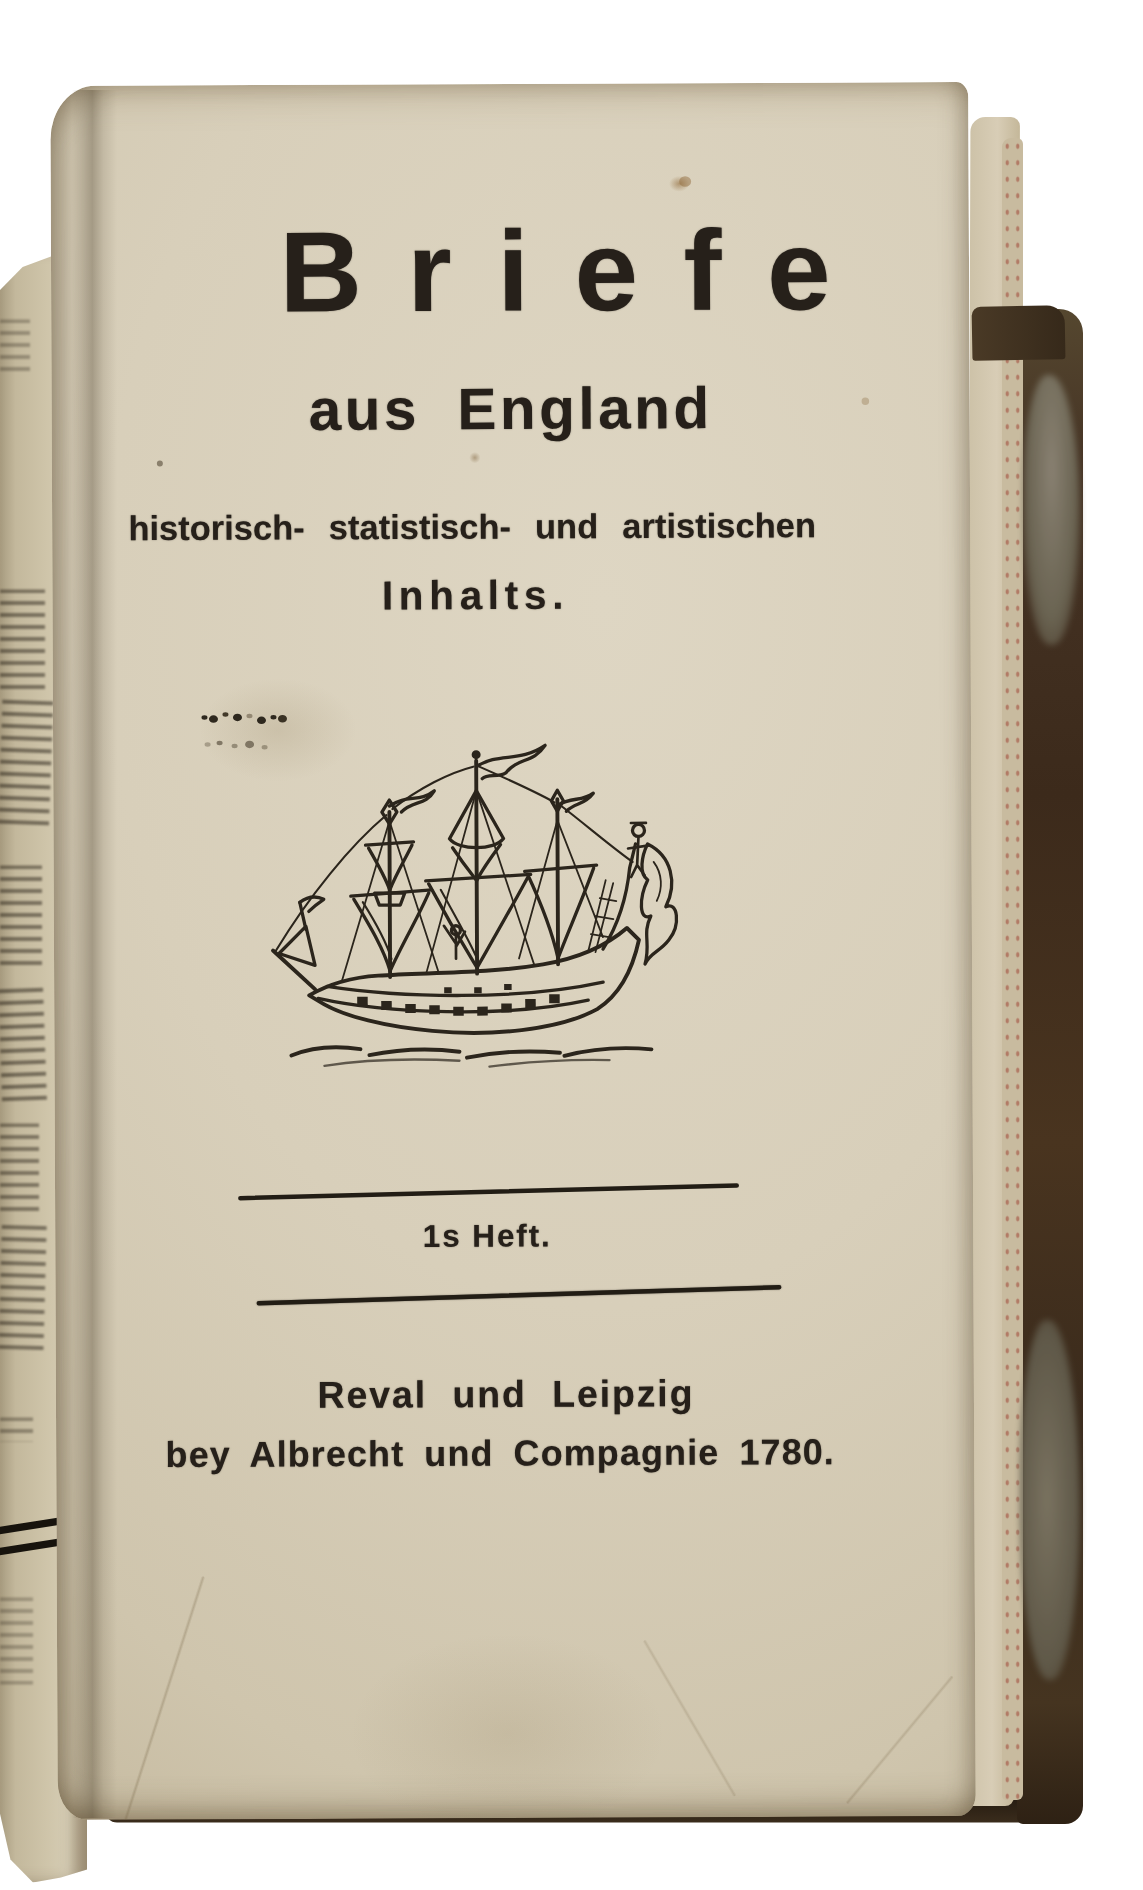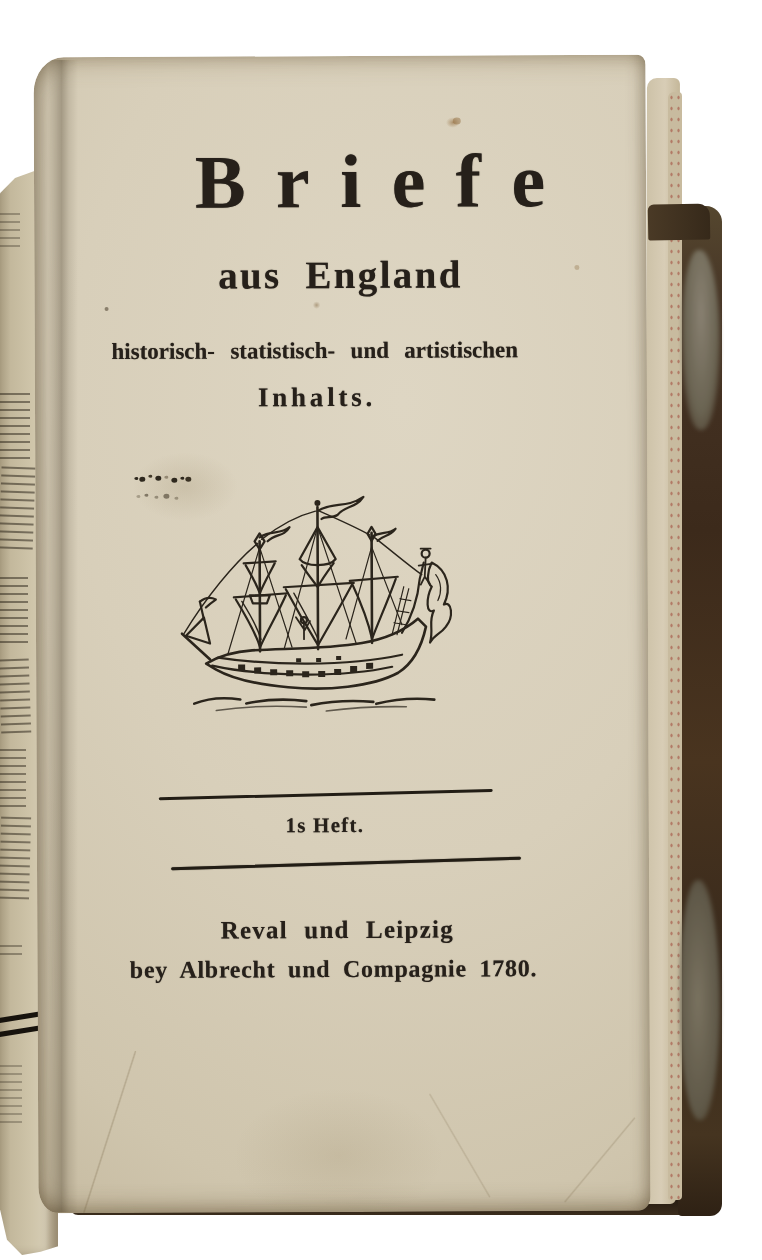--- a/index.html
+++ b/index.html
@@ -1,17 +1,17 @@
 <!DOCTYPE html>
 <html><head>
 <meta charset="utf-8">
 <style>
   html,body{margin:0;padding:0;background:#ffffff;}
   .stage{position:relative;width:762px;height:1260px;background:#ffffff;overflow:hidden;
-         font-family:Liberation Serif, serif;}
+         font-family:Liberation Sans, sans-serif;}
 
   
   .prev-page{position:absolute;left:0;top:165px;width:58px;height:1090px;z-index:2;
     background:linear-gradient(90deg,#a89c80 0%,#c3b89c 18%,#cfc5aa 55%,#d5ccb4 78%,#bfb297 100%);
     clip-path:polygon(0 2.6%,26% 1.2%,64% .45%,100% 0,100% 99.2%,70% 99.7%,38% 100%,12% 98.6%,0 95.8%);
     box-shadow:inset -8px 0 10px rgba(80,64,40,.35);}
   .frag{position:absolute;left:0;background:repeating-linear-gradient(180deg,rgba(35,28,18,.6) 0 2.5px,rgba(35,28,18,0) 2.5px 8px);
         filter:blur(.6px);}
   .double-rule{position:absolute;left:-6px;width:48px;height:5px;background:#17130d;border-radius:2px;
         transform:rotate(-9deg);}

